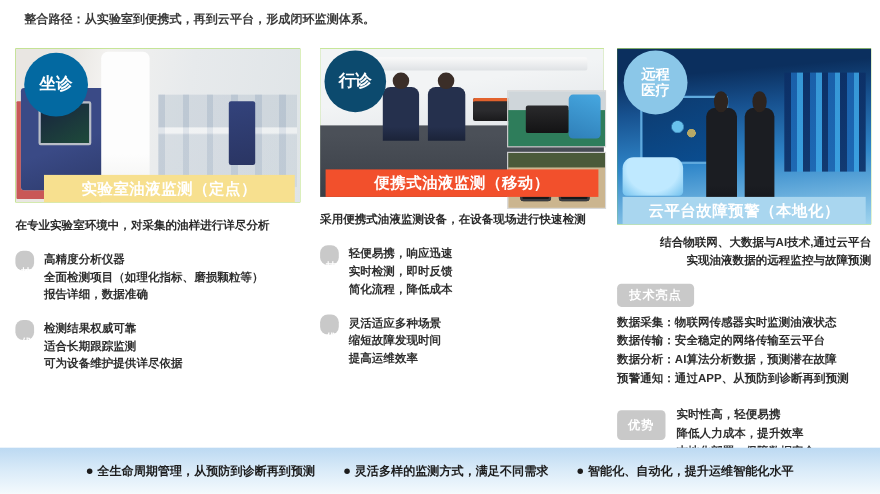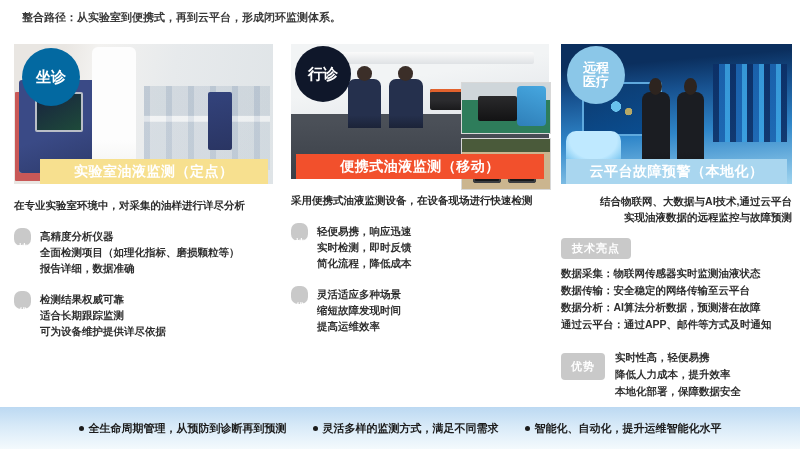--- a/index.html
+++ b/index.html
@@ -69,21 +69,21 @@
   }
   .photo {
     position: relative;
     width: 100%;
     height: 128px;
     overflow: hidden;
     background: #84cc16;
   }
   .col-1 .photo { height: 140px; }
   .col-2 .photo { height: 135px; }
-  .col-3 .photo { height: 140px; }
+  .col-3 .photo { height: 160px; }
 
   
   .ph-lab {
     position: absolute; inset: 0;
     background:
       radial-gradient(circle at 18% 62%, rgba(43,55,110,.95) 0 14%, rgba(43,55,110,0) 15%),
       linear-gradient(100deg, #e9e6e2 0 18%, #f3f2f0 30%, #e7eaec 58%, #dfe4e7 100%);
   }
   .ph-lab::before {
     content:"";
@@ -241,21 +241,21 @@
   }
   .badge-1 {
     left: 8px; top: 4px;
     width: 58px; height: 58px;
     background: #0369a1;
     font-size: 15px;
   }
   .badge-2 {
     left: 4px; top: 2px;
     width: 56px; height: 56px;
-    background: #0f172a;
+    background: #0c4a6e;
     font-size: 15px;
   }
   .badge-3 {
     left: 6px; top: 2px;
     width: 58px; height: 58px;
     background: #8bc7e8;
     font-size: 13px;
   }
   .badge-3 span { display: block; }
 
@@ -497,21 +497,21 @@
         <div>结合物联网、大数据与AI技术,通过云平台</div>
         <div>实现油液数据的远程监控与故障预测</div>
       </div>
 
       <div class="htag">技术亮点</div>
 
       <div class="c3lines">
         <div>数据采集：物联网传感器实时监测油液状态</div>
         <div>数据传输：安全稳定的网络传输至云平台</div>
         <div>数据分析：AI算法分析数据，预测潜在故障</div>
-        <div>通过云平台：通过APP、邮件等方式及时通知</div>
+        <div>预警通知：通过APP、从预防到诊断再到预测</div>
       </div>
 
       <div class="c3-feature">
         <div class="htag-sm">优势</div>
         <div class="c3lines">
           <div>实时性高，轻便易携</div>
           <div>降低人力成本，提升效率</div>
           <div>本地化部署，保障数据安全</div>
         </div>
       </div>

